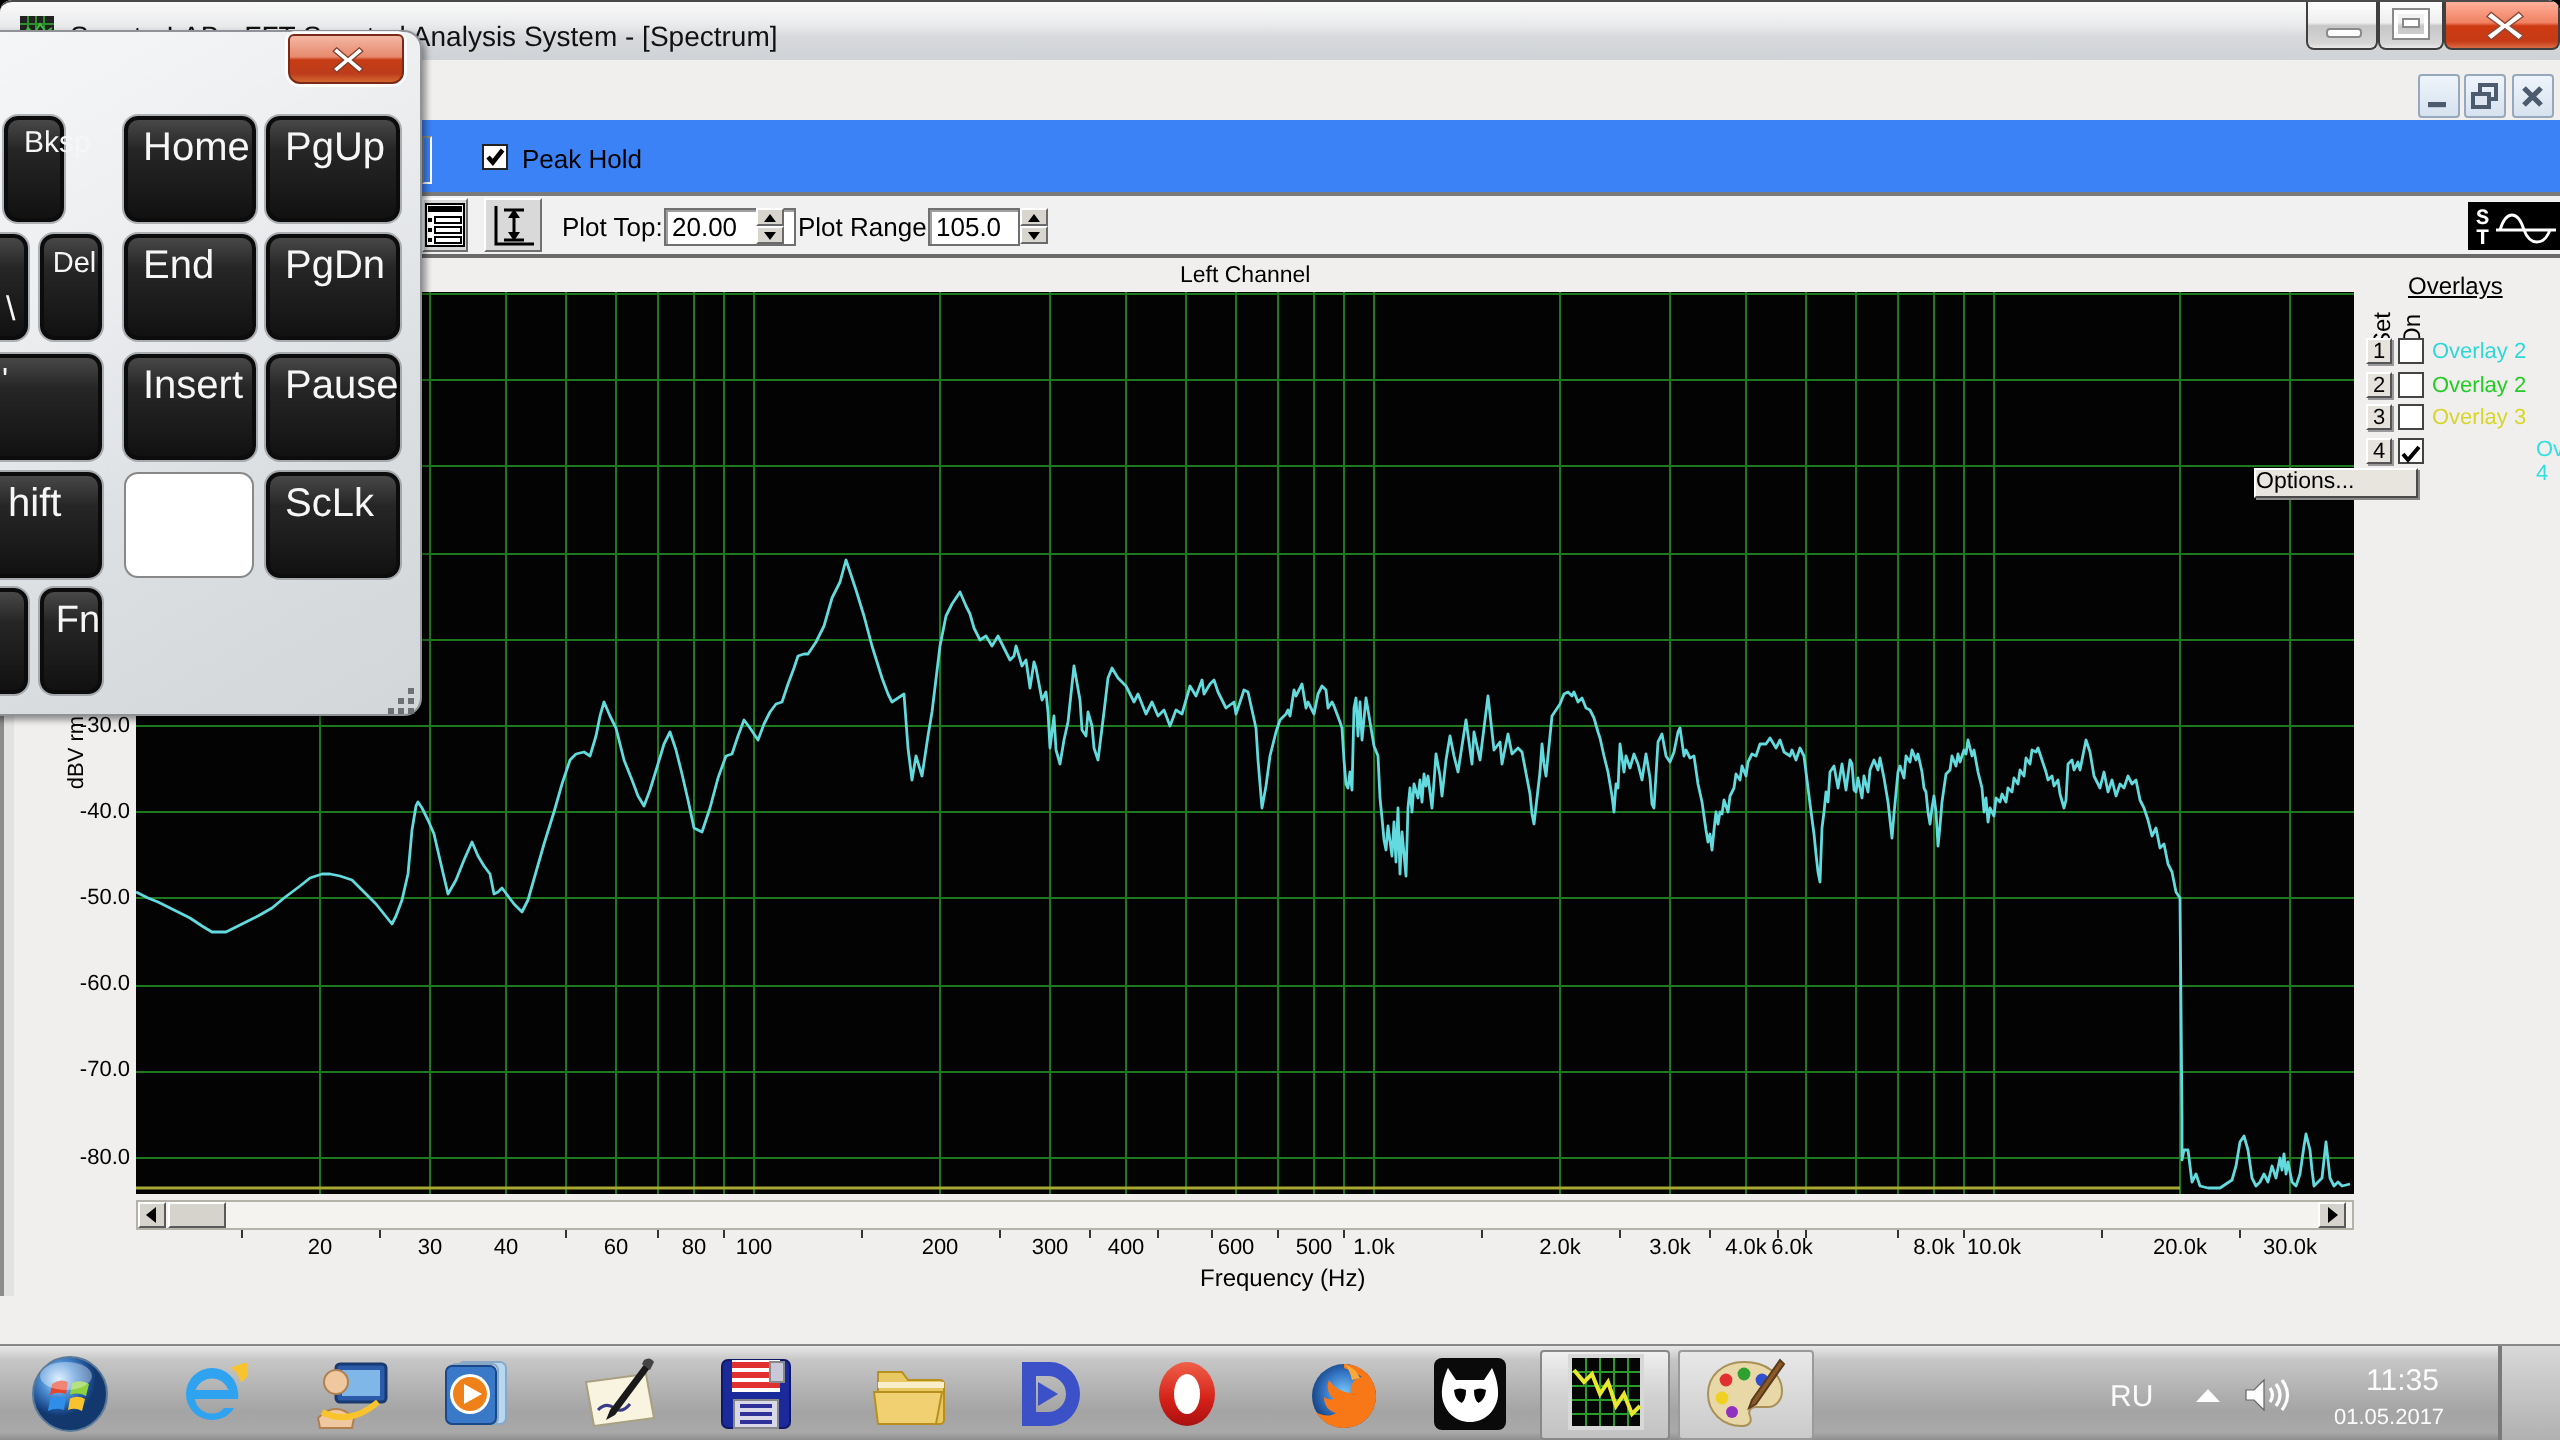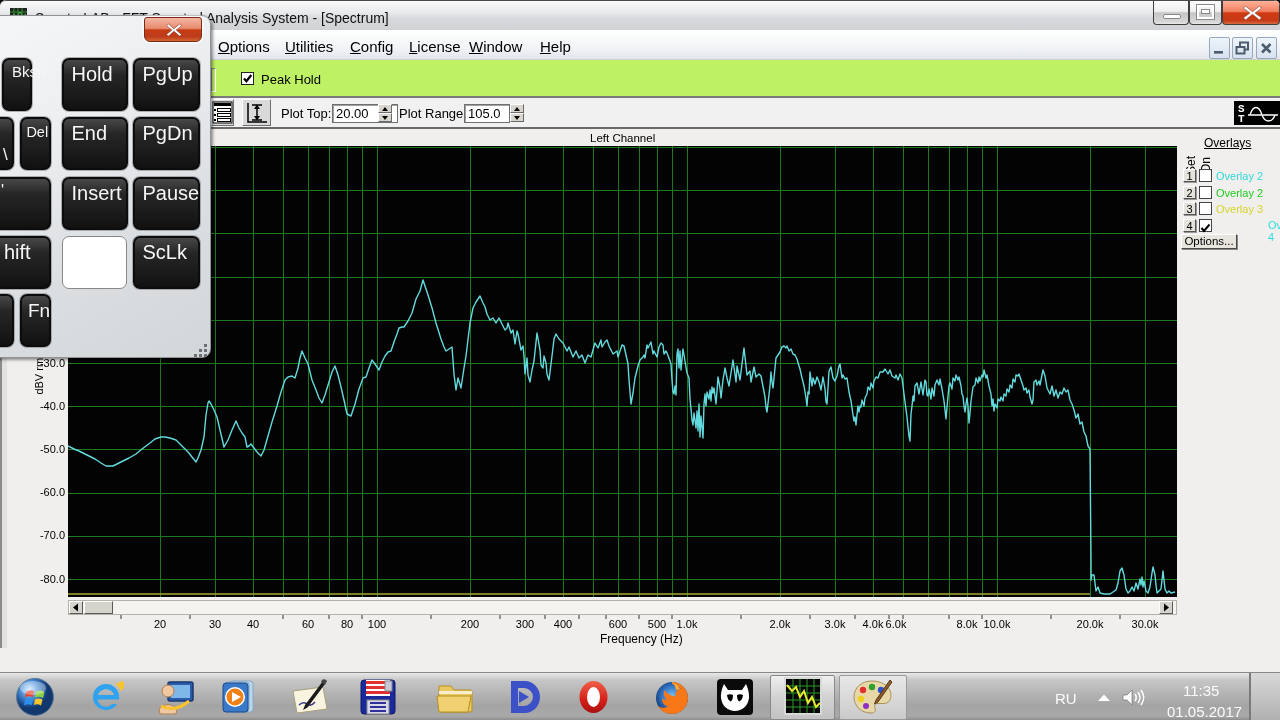--- a/index.html
+++ b/index.html
@@ -5,21 +5,21 @@
 .abs{position:absolute}
 #win{position:absolute;left:0;top:0;width:1280px;height:672px;background:#f0efed;border-radius:6px 6px 0 0;overflow:hidden}
 #titlebar{position:absolute;left:0;top:0;width:1280px;height:30px;background:linear-gradient(#fafafa,#e9eaec 40%,#d7d9dc 60%,#cfd2d6);border-top:1px solid #4a4a4a;border-radius:6px 6px 0 0}
 #title{position:absolute;left:35px;top:9px;font-size:14px;color:#111;white-space:pre}
 #appicon{position:absolute;left:10px;top:7px;width:17px;height:16px}
 .capbtn{position:absolute;top:0;height:24px;border:1px solid #3f3f3f;border-top:none;border-radius:0 0 4px 4px;background:linear-gradient(#fdfdfd,#eee 45%,#c6c6c6 52%,#d6d6d6 90%,#e9e9e9)}
 #closebtn{background:linear-gradient(#ffb09a,#f08162 45%,#ce3a12 52%,#c63a16 85%,#d96b44)}
 #menubar{position:absolute;left:0;top:30px;width:1280px;height:30px;background:linear-gradient(#ffffff,#f2f4f7 60%,#e2e7ee);border-bottom:1px solid #cfcfcf}
 .menuitem{position:absolute;top:8px;font-size:15px;color:#000}
 .mdibtn{position:absolute;top:37px;width:21px;height:22px;background:linear-gradient(#eef4fb,#d7e2ef);border:1px solid #98a8bc;border-radius:2px}
-#toolbar1{position:absolute;left:0;top:60px;width:1280px;height:38px;background:#bef264;border-bottom:2px solid #7a7a7a}
+#toolbar1{position:absolute;left:0;top:60px;width:1280px;height:38px;background:#3b82f6;border-bottom:2px solid #7a7a7a}
 #toolbar2{position:absolute;left:0;top:98px;width:1280px;height:31px;background:#f1f1f1;border-bottom:2px solid #6a6a6a}
 .tbtn{position:absolute;background:#d9d9d9;border-top:1px solid #fff;border-left:1px solid #fff;border-right:1px solid #707070;border-bottom:1px solid #707070}
 .lbl13{position:absolute;font-size:13px;color:#000}
 .edit{position:absolute;background:#fff;border:1px solid #707070;box-shadow:inset 1px 1px 0 #a0a0a0;font-size:13px;color:#000;padding:1px 0 0 3px}
 .spin{position:absolute;width:14px;height:19px}
 .spin div{position:absolute;left:0;width:14px;height:9px;background:#d8d5ce;border-top:1px solid #fff;border-left:1px solid #fff;border-right:1px solid #6a6a6a;border-bottom:1px solid #6a6a6a}
 .spin div:after{content:"";position:absolute;left:3px;width:0;height:0;border-left:3px solid transparent;border-right:3px solid transparent}
 .spin div.up:after{top:2px;border-bottom:4px solid #000}
 .spin div.dn:after{top:2px;border-top:4px solid #000}
 .checkbox{position:absolute;width:13px;height:13px;background:#fff;border:1px solid #222}
@@ -49,28 +49,20 @@
     </div>
     <div class="capbtn" style="left:1189px;width:33px">
       <div class="abs" style="left:7px;top:4px;width:17px;height:14px;border:2px solid #fff;outline:1px solid #8a8a8a;background:transparent"></div>
       <div class="abs" style="left:11px;top:8px;width:9px;height:5px;background:#fff;border:1px solid #8a8a8a"></div>
     </div>
     <div class="capbtn" id="closebtn" style="left:1222px;width:58px">
       <svg class="abs" style="left:20px;top:4px" width="19" height="16" viewBox="0 0 22 18">
           <path d="M3 1 L11 7.5 L19 1 L21.5 3.5 L14 9 L21.5 14.5 L19 17 L11 10.5 L3 17 L0.5 14.5 L8 9 L0.5 3.5 Z" fill="#fff" stroke="#8a4a3a" stroke-width="0.8"></path>
         </svg>
     </div>
-  </div>
-  <div id="menubar">
-    <div class="menuitem" style="left:218px"><u>O</u>ptions</div>
-    <div class="menuitem" style="left:285px"><u>U</u>tilities</div>
-    <div class="menuitem" style="left:350px"><u>C</u>onfig</div>
-    <div class="menuitem" style="left:409px"><u>L</u>icense</div>
-    <div class="menuitem" style="left:469px"><u>W</u>indow</div>
-    <div class="menuitem" style="left:540px"><u>H</u>elp</div>
   </div>
   <div class="mdibtn" style="left:1209px"><svg width="19" height="20" viewBox="0 0 19 20">
         <rect x="4" y="13" width="9" height="2.6" fill="#4c5c6e"></rect>
       </svg></div>
   <div class="mdibtn" style="left:1232px"><svg width="19" height="20" viewBox="0 0 19 20">
         <rect x="7" y="4.5" width="8" height="7" fill="none" stroke="#4c5c6e" stroke-width="2"></rect>
         <rect x="3.5" y="9" width="8" height="6.5" fill="#dde6f1" stroke="#4c5c6e" stroke-width="2"></rect>
       </svg></div>
   <div class="mdibtn" style="left:1256px"><svg width="19" height="20" viewBox="0 0 19 20">
         <path d="M5 6 L13.5 14.5 M13.5 6 L5 14.5" stroke="#4c5c6e" stroke-width="2.6"></path>
@@ -256,21 +248,21 @@
     <div class="abs" style="left:1199px;top:57px;width:13px;height:13px;background:#fff;border:1px solid #444"></div>
     <div class="abs" style="left:1216px;top:58px;font-size:11px;color:#22cc22">Overlay 2</div>
     <div class="abs" style="left:1183px;top:73px;width:13px;height:13px;background:#e6e3dd;border:1px solid;border-color:#fff #555 #555 #fff;font-size:11px;color:#000;text-align:center;line-height:12px;box-shadow:1px 1px 0 #999">3</div>
     <div class="abs" style="left:1199px;top:73px;width:13px;height:13px;background:#fff;border:1px solid #444"></div>
     <div class="abs" style="left:1216px;top:74px;font-size:11px;color:#d6d62a">Overlay 3</div>
     <div class="abs" style="left:1183px;top:90px;width:13px;height:13px;background:#e6e3dd;border:1px solid;border-color:#fff #555 #555 #fff;font-size:11px;color:#000;text-align:center;line-height:12px;box-shadow:1px 1px 0 #999">4</div>
     <div class="abs" style="left:1199px;top:90px;width:13px;height:13px;background:#fff;border:1px solid #444"><svg width="11" height="11" viewBox="0 0 11 11">
           <path d="M1.5 5 L4 8 L9.5 1.5" stroke="#000" stroke-width="2" fill="none"></path>
         </svg></div>
     <div class="abs" style="left:1268px;top:90px;font-size:11px;color:#2fe0e0">Overlay 4</div>
-    <div class="abs" style="left:1181px;top:105px;width:56px;height:15px;background:#e8e5df;border:1px solid;border-color:#fff #4a4a4a #4a4a4a #fff;box-shadow:1px 1px 0 #888;font-size:11.5px;color:#000;text-align:center">Options...</div>
+    <div class="abs" style="left:1127px;top:105px;width:82px;height:15px;background:#e8e5df;border:1px solid;border-color:#fff #4a4a4a #4a4a4a #fff;box-shadow:1px 1px 0 #888;font-size:11.5px;color:#000;text-align:left">Options...</div>
   </div>
 </div>
 <div id="taskbar">
     <svg class="abs" style="left:14px;top:3px" width="42" height="42" viewBox="0 0 42 42">
 <defs>
         <radialGradient id="orb" cx="35%" cy="30%">
           <stop offset="0%" stop-color="#cfe9ff"></stop>
           <stop offset="45%" stop-color="#4f92d8"></stop>
           <stop offset="85%" stop-color="#1d4d90"></stop>
           <stop offset="100%" stop-color="#12386e"></stop>
@@ -381,32 +373,32 @@
     </svg>
 <div class="abs tray" style="left:1055px;top:17px;font-size:15px">RU</div>
 <svg class="abs" style="left:1097px;top:21px" width="14" height="8" viewBox="0 0 14 8">
       <path d="M1 7 L7 0.5 L13 7 Z" fill="#fdfdfd"></path>
     </svg>
 <svg class="abs" style="left:1122px;top:16px" width="26" height="17" viewBox="0 0 26 17">
 <path d="M1 6 h4 l5 -5 v15 l-5 -5 h-4 z" fill="#fdfdfd" stroke="#666" stroke-width="0.6"></path>
 <path d="M13 5 q2.5 3.5 0 7 M16 3 q4 5.5 0 11 M19 1 q5.5 7.5 0 15" stroke="#fdfdfd" stroke-width="1.6" fill="none"></path>
     </svg>
 <div class="abs tray" style="left:1183px;top:9px;font-size:15px">11:35</div>
-<div class="abs tray" style="left:1167px;top:30px;font-size:15px">01.05.2017</div>
+<div class="abs tray" style="left:1167px;top:30px;font-size:11px">01.05.2017</div>
 <div class="abs" style="left:1249px;top:0;width:2px;height:48px;background:#7a7a7a"></div>
     <div class="abs" style="left:1251px;top:0;width:29px;height:48px;background:linear-gradient(#d8d8d8,#b0b0b0)"></div>
   </div>
 <div id="kbd">
   <div class="abs" style="left:180px;top:0.5px;width:58px;height:25px;border-radius:3px 3px 6px 6px;border:1px solid #7a2a16;background:linear-gradient(#f3b7a4,#e78a6e 45%,#c63c14 52%,#bd3c1c 82%,#d4682e);box-shadow:0 0 0 1.5px rgba(255,255,255,0.85)">
     <svg class="abs" style="left:21px;top:5px" width="16" height="14" viewBox="0 0 18 16">
         <path d="M2.5 1 L9 6.5 L15.5 1 L17.5 3 L11.5 8 L17.5 13 L15.5 15 L9 9.5 L2.5 15 L0.5 13 L6.5 8 L0.5 3 Z" fill="#fff" stroke="#7a3a2a" stroke-width="0.7"></path>
       </svg>
   </div>
   <div class="key" style="left:38px;top:42px;width:30px;font-size:15px">Bksp</div>
-  <div class="key" style="left:97.5px;top:42px;width:66px;font-size:20px">Hold</div>
+  <div class="key" style="left:97.5px;top:42px;width:66px;font-size:20px">Home</div>
   <div class="key" style="left:168.5px;top:42px;width:67px;font-size:20px">PgUp</div>
   <div class="key" style="left:-15px;top:100.5px;width:65px;font-size:17px;padding-top:26px;padding-left:52px">\</div>
   <div class="key" style="left:56.4px;top:100.5px;width:31px;font-size:14.5px;padding:5px 0 0 4px">Del</div>
   <div class="key" style="left:97.5px;top:100.5px;width:66px;font-size:20px">End</div>
   <div class="key" style="left:168.5px;top:100.5px;width:67px;font-size:20px">PgDn</div>
   <div class="key" style="left:-15px;top:160.8px;width:102px;font-size:16px;padding-left:50px">'</div>
   <div class="key" style="left:97.5px;top:160.8px;width:66px;font-size:20px">Insert</div>
   <div class="key" style="left:168.5px;top:160.8px;width:67px;font-size:20px">Pause</div>
   <div class="key" style="left:-15px;top:219.9px;width:102px;font-size:20px;padding-left:53px">hift</div>
   <div class="key" style="left:97.5px;top:219.9px;width:65px;background:#fff;border:1px solid #888;box-shadow:none"></div>

